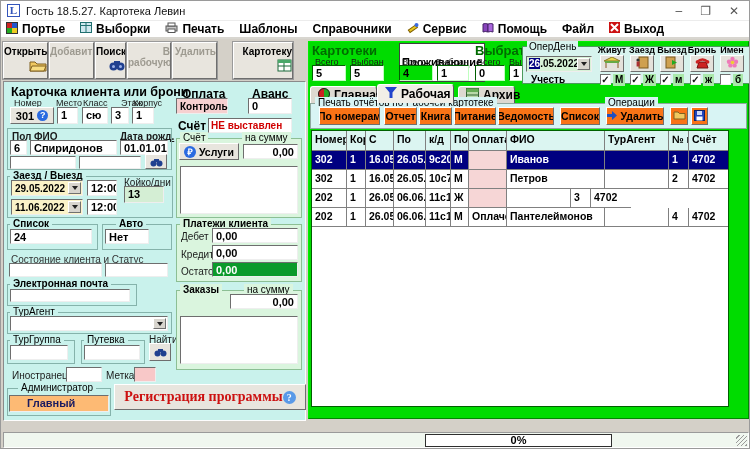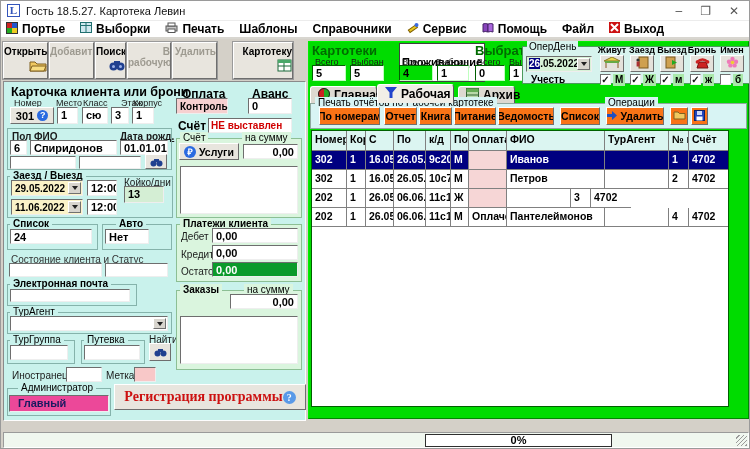--- a/index.html
+++ b/index.html
@@ -271,21 +271,21 @@
         </svg></span>
   </div>
 
   <div class="abs lbl10" style="left:8px;top:288px">Иностранец</div>
   <div class="field" style="left:62px;top:285px;width:36px;height:15px"></div>
   <div class="abs lbl10" style="left:102px;top:288px">Метка</div>
   <div class="abs" style="left:130px;top:285px;width:22px;height:15px;background:#f8c8c8;border:1px solid;border-color:#6e6e6e #eee #eee #6e6e6e"></div>
 
   <div class="group" style="left:3px;top:306px;width:104px;height:28px"></div>
   <div class="legend" style="left:14px;top:300px">Администратор</div>
-  <div class="abs" style="left:5px;top:313px;width:100px;height:17px;background:#ec4899;border:1px solid;border-color:#6e6e6e #eee #eee #6e6e6e;font-size:11px;font-weight:bold;color:#1a1a60;padding:1px 8px">Главный</div>
+  <div class="abs" style="left:5px;top:313px;width:100px;height:17px;background:#fdba74;border:1px solid;border-color:#6e6e6e #eee #eee #6e6e6e;font-size:11px;font-weight:bold;color:#1a1a60;padding:1px 17px">Главный</div>
 
   <div class="register-btn">
     <span>Регистрация программы</span>
     <span class="qcircle" style="background:#5a9ae8">?</span>
   </div>
 
   <div class="abs b" style="left:178px;top:5px;font-size:12px">Оплата</div>
   <div class="abs" style="left:172px;top:16px;width:52px;height:16px;background:#f6d0d0;border:1px solid;border-color:#6e6e6e #eee #eee #6e6e6e;font-size:10px;font-weight:bold;padding:2px 3px 0">Контроль</div>
   <div class="abs b" style="left:248px;top:5px;font-size:12px">Аванс</div>
   <div class="field" style="left:244px;top:16px;width:44px;height:16px">0</div>

